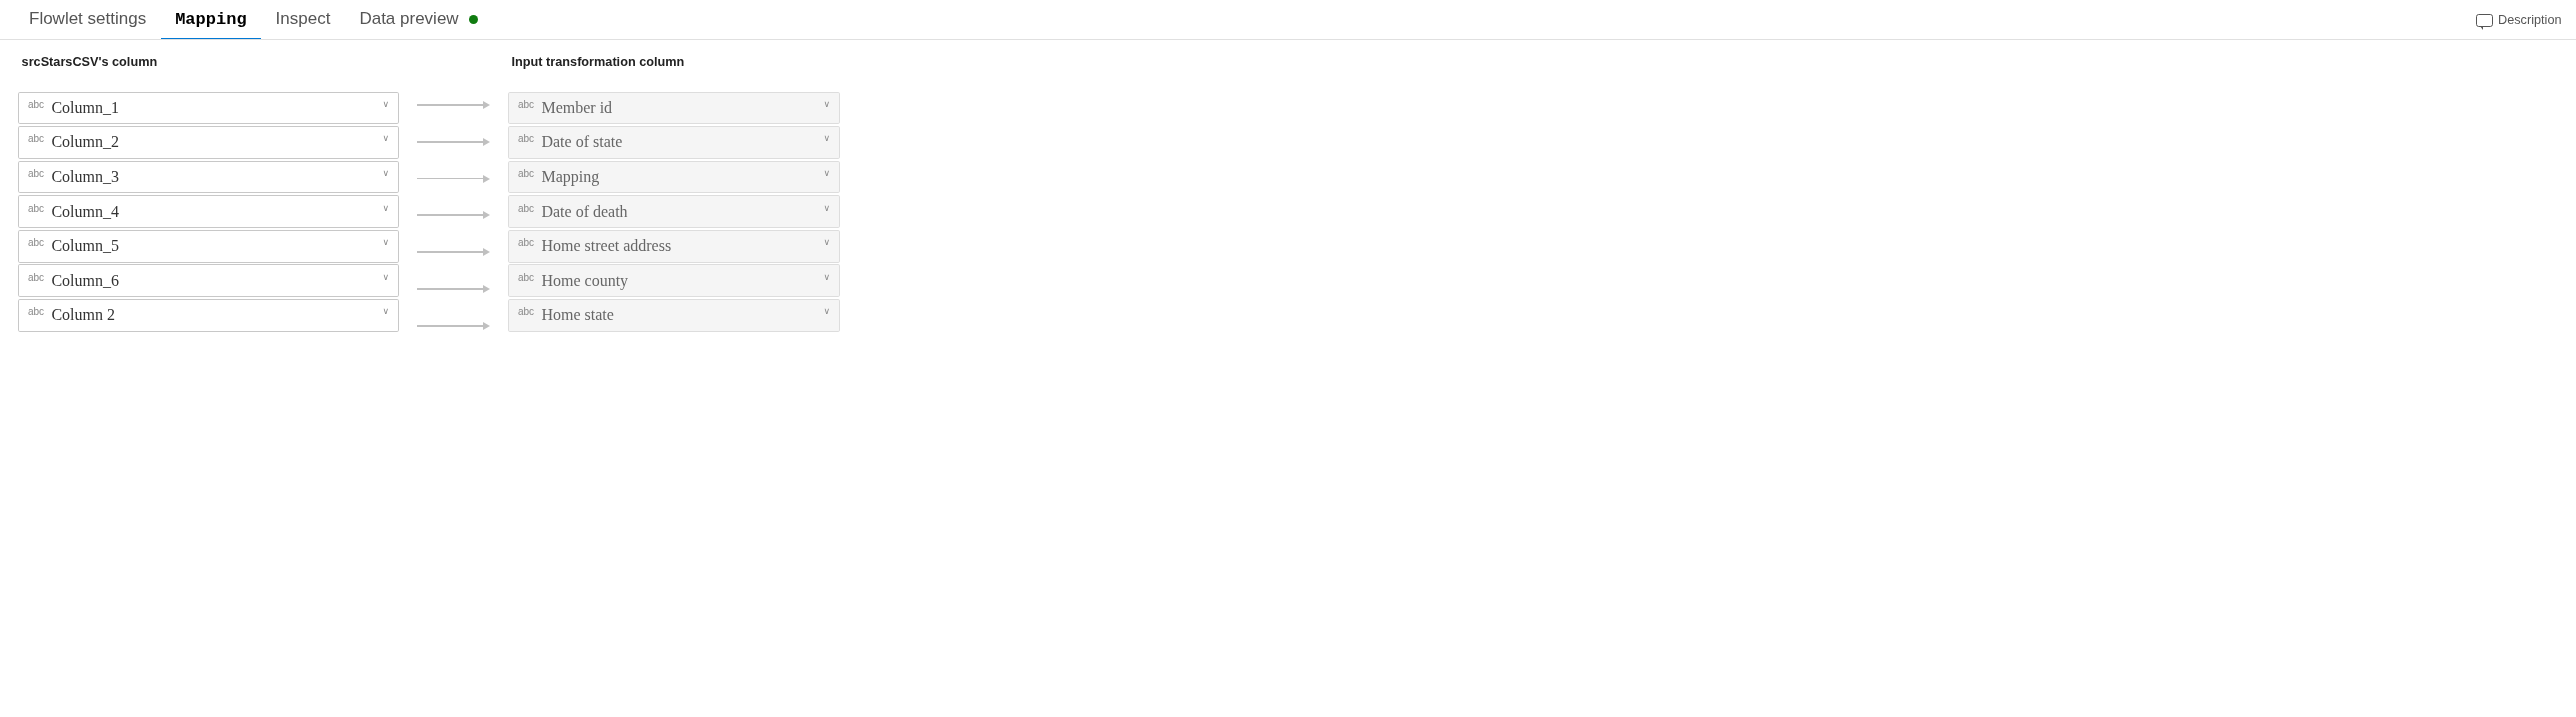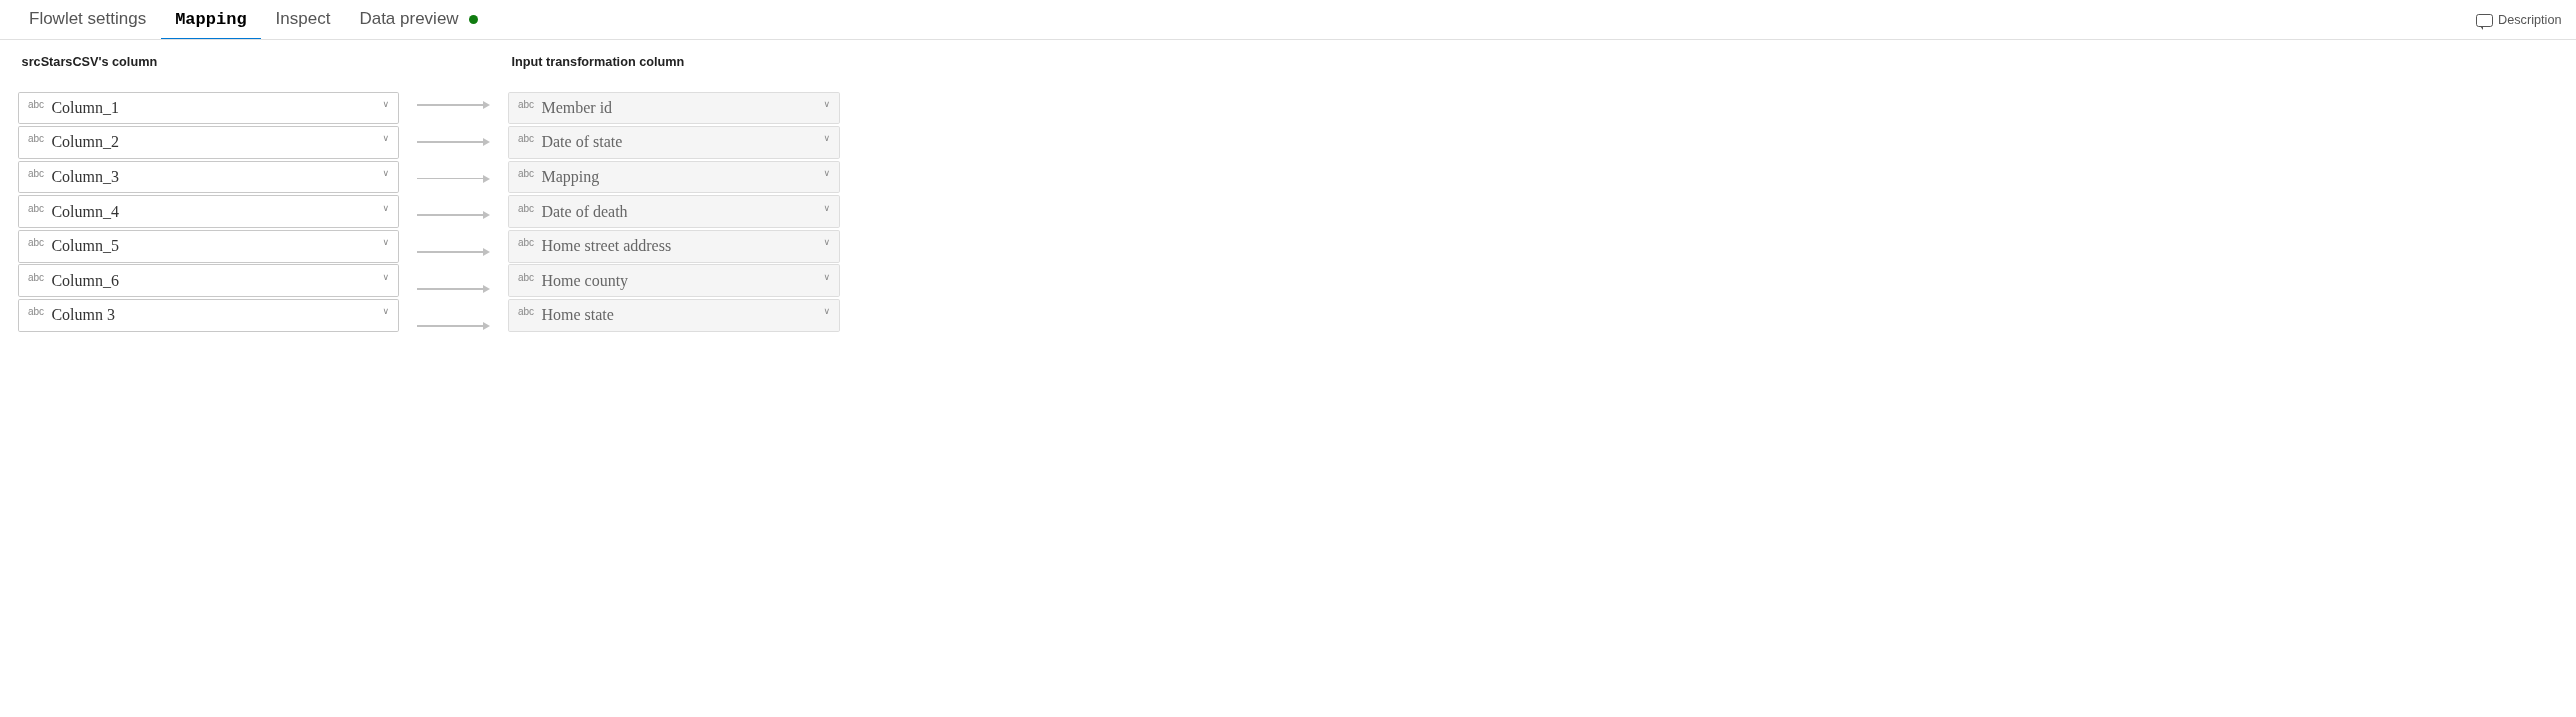--- a/index.html
+++ b/index.html
@@ -271,21 +271,21 @@
           <div class="dropdown-row">
     <div class="dropdown-box">
       <span class="abc-tag">abc</span>
       <span class="dropdown-label">Column_6</span>
       <span class="dropdown-caret">∨</span>
     </div>
   </div>
           <div class="dropdown-row">
     <div class="dropdown-box">
       <span class="abc-tag">abc</span>
-      <span class="dropdown-label">Column 3</span>
+      <span class="dropdown-label">Column 2</span>
       <span class="dropdown-caret">∨</span>
     </div>
   </div>
         </div>
     </div>
 
     <div class="arrow-col">
       <div id="arrow-rows">
           <div class="arrow-row">
     <div class="arrow-line">

